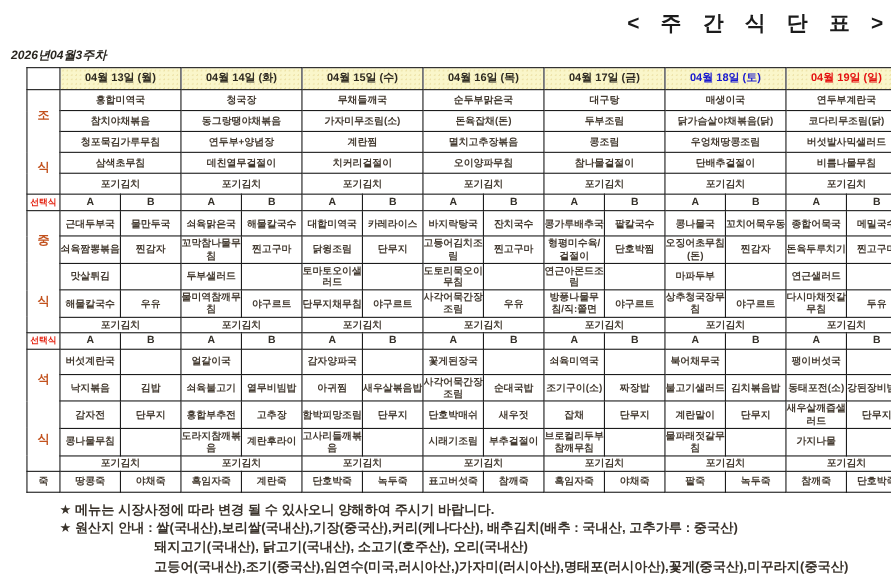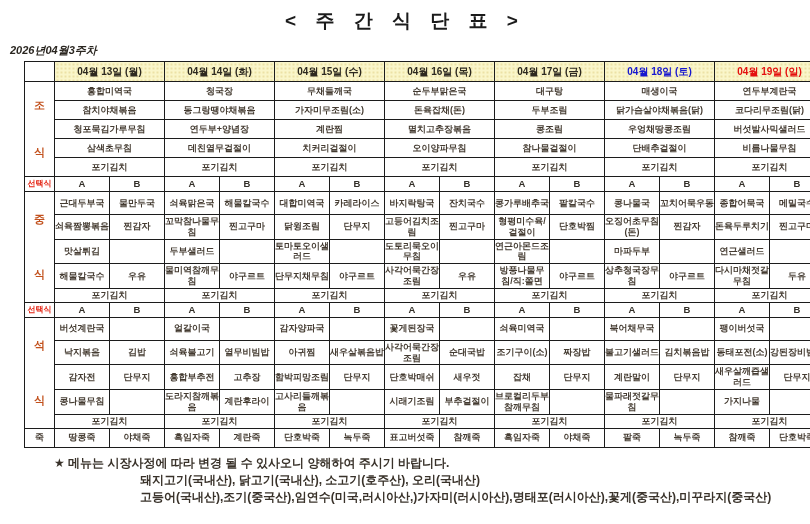--- a/index.html
+++ b/index.html
@@ -1,21 +1,21 @@
 <!DOCTYPE html>
 <html><head>
 <meta charset="utf-8">
 <style>
   html,body{margin:0;padding:0;}
   body{
     width:810px;height:524px;background:#ffffff;overflow:hidden;
     font-family:"Liberation Sans","DejaVu Sans",sans-serif;
   }
   .title{
-    text-align:center;font-weight:bold;font-size:19px;color:#1b1b1b;
+    text-align:right;font-weight:bold;font-size:19px;color:#1b1b1b;
     letter-spacing:7px;padding-top:8px;white-space:nowrap;
   }
   .week{
     margin:9px 0 3px 10px;font-weight:bold;font-size:11px;color:#2a2620;font-style:italic;
   }
   table{
     border-collapse:collapse;table-layout:fixed;margin-left:24px;width:800px;
   }
   td{
     border:1px solid #1c1c1c;text-align:center;vertical-align:middle;
@@ -341,15 +341,16 @@
         <td>팥죽</td>
         <td>녹두죽</td>
         <td>참깨죽</td>
         <td>단호박죽</td>
       </tr>
     </tbody>
 </table>
 
 <div class="foot">
   <div>★ 메뉴는 시장사정에 따라 변경 될 수 있사오니 양해하여 주시기 바랍니다.</div>
+  <div>★ 원산지 안내 : 쌀(국내산),보리쌀(국내산),기장(중국산),커리(케나다산), 배추김치(배추 : 국내산,  고추가루 : 중국산)</div>
   <div class="ind">돼지고기(국내산), 닭고기(국내산), 소고기(호주산), 오리(국내산)</div>
   <div class="ind">고등어(국내산),조기(중국산),임연수(미국,러시아산,)가자미(러시아산),명태포(러시아산),꽃게(중국산),미꾸라지(중국산)</div>
 </div>
 
 </body></html>

